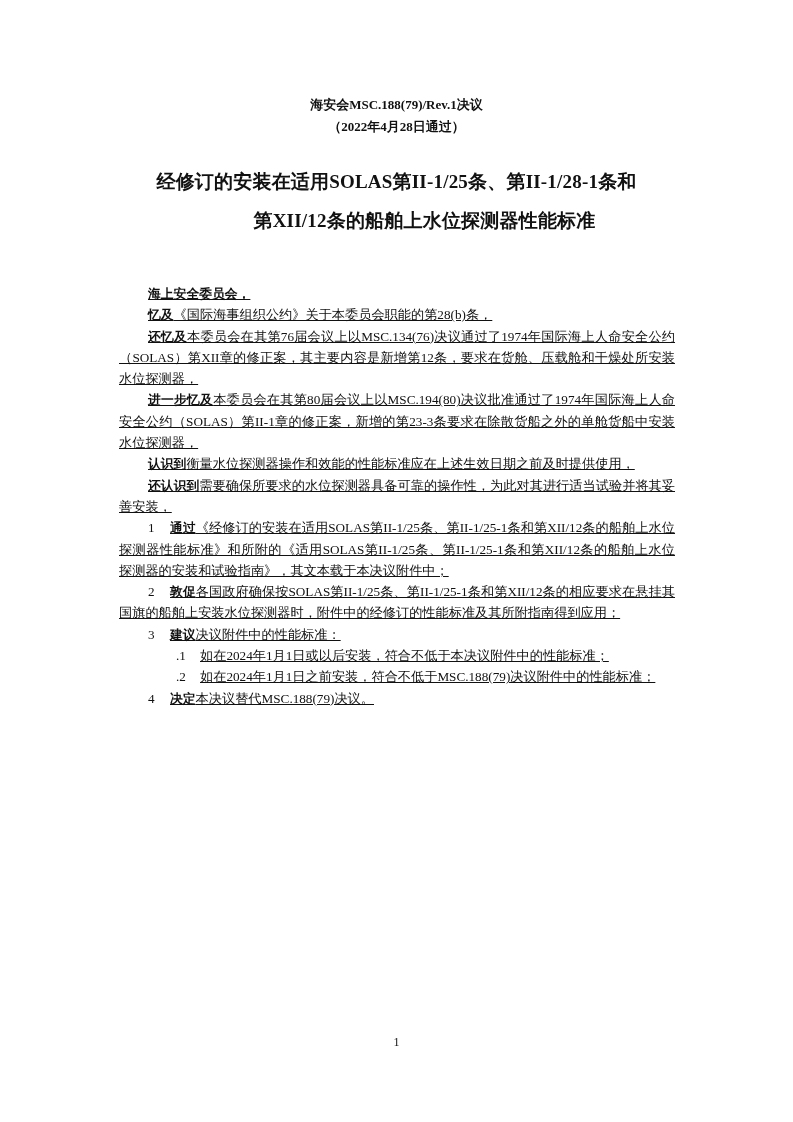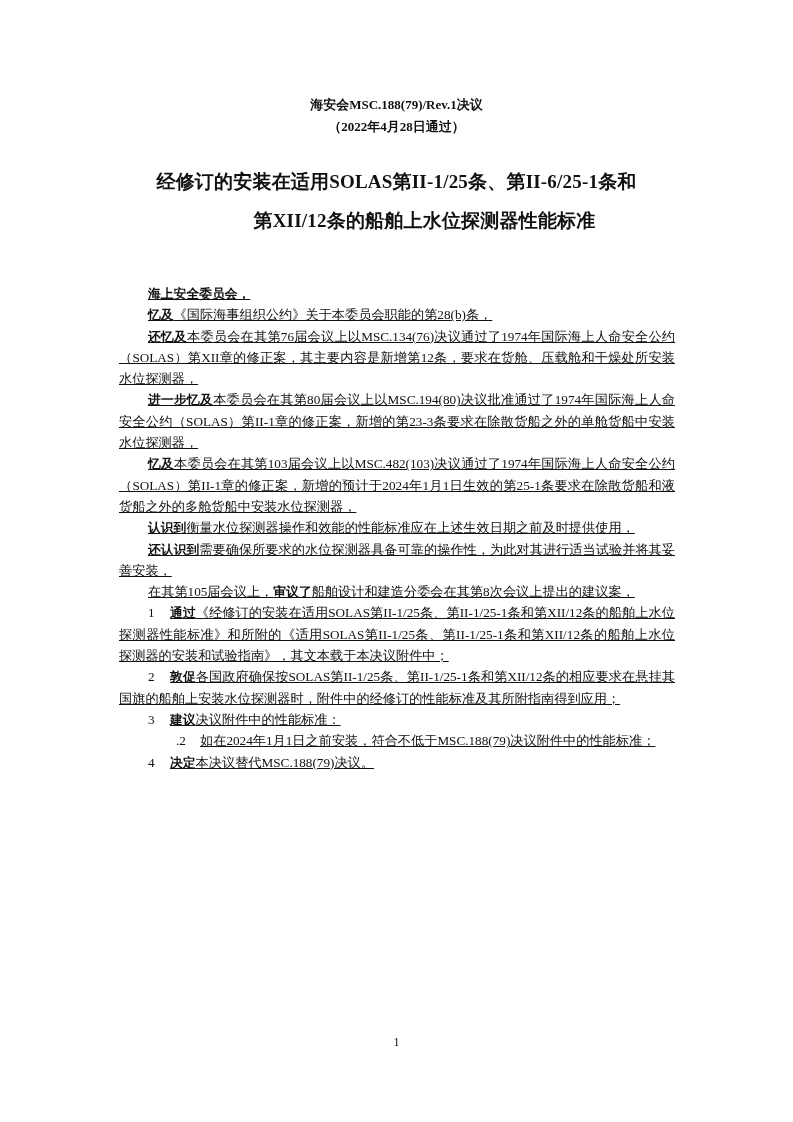--- a/index.html
+++ b/index.html
@@ -87,47 +87,46 @@
     }
   </style>
 </head>
 <body>
 
 <div class="page">
 
   <div class="res-head" style="top:95px;text-align:center;">海安会MSC.188(79)/Rev.1决议</div>
   <div class="res-head" style="top:117px;">（2022年4月28日通过）</div>
 
-  <div class="title" style="top:170px;">经修订的安装在适用SOLAS第II-1/25条、第II-6/25-1条和</div>
+  <div class="title" style="top:170px;">经修订的安装在适用SOLAS第II-1/25条、第II-1/28-1条和</div>
   <div class="title" style="top:209px;margin-left:28px;">第XII/12条的船舶上水位探测器性能标准</div>
 
   <div class="body-text">
 
     <p class="p"><b>海上安全委员会，</b></p>
 
     <p class="p"><b>忆及</b><span>《国际海事组织公约》关于本委员会职能的第28(b)条，</span></p>
 
     <p class="p"><b>还忆及</b><span>本委员会在其第76届会议上以MSC.134(76)决议通过了1974年国际海上人命安全公约（SOLAS）第XII章的修正案，其主要内容是新增第12条，要求在货舱、压载舱和干燥处所安装水位探测器，</span></p>
 
     <p class="p"><b>进一步忆及</b><span>本委员会在其第80届会议上以MSC.194(80)决议批准通过了1974年国际海上人命安全公约（SOLAS）第II-1章的修正案，新增的第23-3条要求在除散货船之外的单舱货船中安装水位探测器，</span></p>
 
-    <p class="p"><b>忆及</b><span>本委员会在其第103届会议上以MSC.482(103)决议通过了1974年国际海上人命安全公约（SOLAS）第II-1章的修正案，新增的预计于2024年1月1日生效的第25-1条要求在除散货船和液货船之外的多舱货船中安装水位探测器，</span></p>
 
     <p class="p"><b>认识到</b><span>衡量水位探测器操作和效能的性能标准应在上述生效日期之前及时提供使用，</span></p>
 
     <p class="p"><b>还认识到</b><span>需要确保所要求的水位探测器具备可靠的操作性，为此对其进行适当试验并将其妥善安装，</span></p>
 
-    <p class="p"><span>在其第105届会议上，</span><b>审议了</b><span>船舶设计和建造分委会在其第8次会议上提出的建议案，</span></p>
 
     <p class="p"><span class="item-num">1</span><b>通过</b><span>《经修订的安装在适用SOLAS第II-1/25条、第II-1/25-1条和第XII/12条的船舶上水位探测器性能标准》和所附的《适用SOLAS第II-1/25条、第II-1/25-1条和第XII/12条的船舶上水位探测器的安装和试验指南》，其文本载于本决议附件中；</span></p>
 
     <p class="p"><span class="item-num">2</span><b>敦促</b><span>各国政府确保按SOLAS第II-1/25条、第II-1/25-1条和第XII/12条的相应要求在悬挂其国旗的船舶上安装水位探测器时，附件中的经修订的性能标准及其所附指南得到应用；</span></p>
 
     <p class="p"><span class="item-num">3</span><b>建议</b><span>决议附件中的性能标准：</span></p>
 
+    <p class="sub"><span class="sub-num">.1</span><span>如在2024年1月1日或以后安装，符合不低于本决议附件中的性能标准；</span></p>
 
     <p class="sub"><span class="sub-num">.2</span><span>如在2024年1月1日之前安装，符合不低于MSC.188(79)决议附件中的性能标准；</span></p>
 
     <p class="p"><span class="item-num">4</span><b>决定</b><span>本决议替代MSC.188(79)决议。</span></p>
 
   </div>
 
   <div class="page-num">1</div>
 
 </div>

